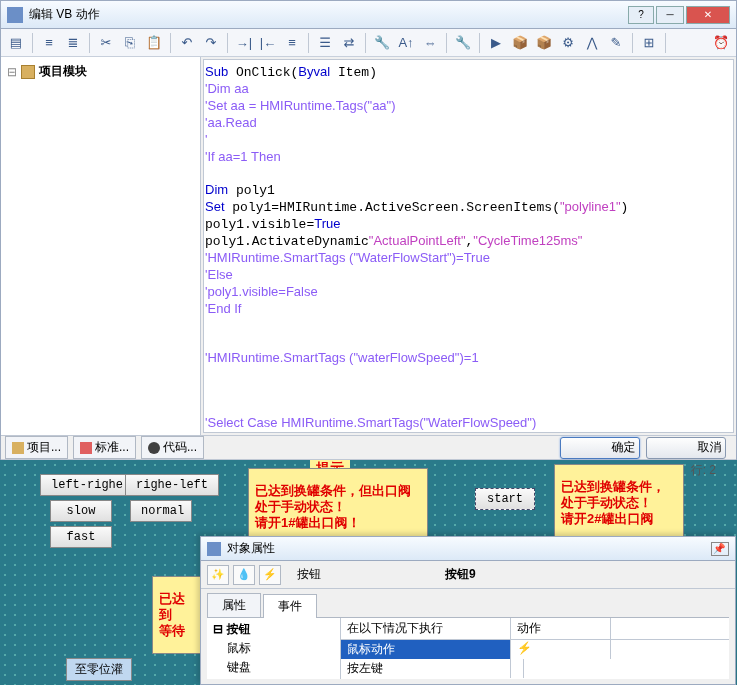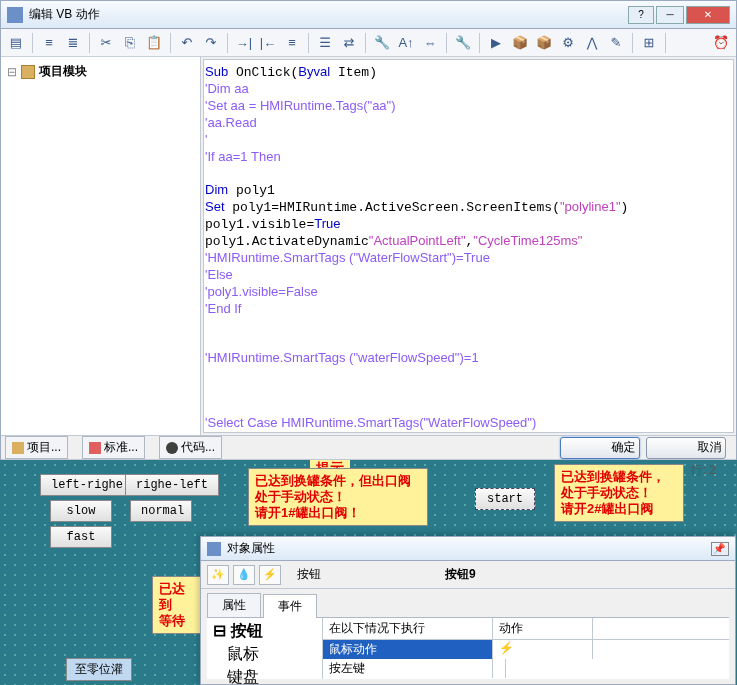--- a/index.html
+++ b/index.html
@@ -20,47 +20,47 @@
 
 .editor-body { display: flex; height: 378px; }
 .tree-panel { width: 200px; border-right: 1px solid #c0c8d4; background: #fff; padding: 4px; font-size: 12px; }
 .tree-item { display: flex; align-items: center; gap: 4px; padding: 2px; }
 .tree-ic { width: 14px; height: 14px; background: #d8b060; border: 1px solid #a88030; }
 .code-panel { flex: 1; background: #fff; border: 1px solid #c0c8d4; margin: 2px; padding: 4px 1px; font-family: "Courier New", monospace; font-size: 13px; line-height: 16px; overflow: auto; white-space: pre; }
 .kw { color: #0000cc; }
 .cm { color: #8b5cf6; }
 .st { color: #c040c0; }
 
-.bottom-tabs { height: 24px; display: flex; align-items: center; padding: 0 4px; gap: 14px; border-top: 1px solid #c0c8d4; }
+.bottom-tabs { height: 24px; display: flex; align-items: center; padding: 0 4px; gap: 5px; border-top: 1px solid #c0c8d4; }
 .btab { padding: 2px 6px; font-size: 12px; border: 1px solid #b0b8c4; background: #f2f4f8; cursor: pointer; display: flex; align-items: center; gap: 3px; }
 .btab-ic { width: 12px; height: 12px; }
 .dlg-btns { margin-left: auto; display: flex; gap: 6px; padding-right: 6px; }
 .dbtn { width: 80px; height: 22px; font-size: 12px; border: 1px solid #8898b0; background: linear-gradient(#fefefe,#e4e8ee); cursor: pointer; border-radius: 3px; padding-left: 47px; }
 .dbtn.primary { border: 1px solid #4a7ac0; box-shadow: 0 0 2px #6a9ae0; }
 .status { height: 20px; text-align: right; padding: 2px 20px; font-size: 12px; color: #555; border-top: 1px solid #c0c8d4; }
 
 
 .hmi-bg { position: absolute; top: 460px; left: 0; width: 737px; height: 225px; background: #2a7a8a; }
 .hmi-bg::before { content: ""; position: absolute; inset: 0; background-image: radial-gradient(#5aa 1px, transparent 1px); background-size: 10px 10px; }
 .hmi-btn { position: absolute; background: linear-gradient(#fafafa,#e0e0e0); border: 1px solid #888; font-family: "Courier New", monospace; font-size: 12px; padding: 3px 10px; cursor: pointer; }
-.yellow-box { position: absolute; background: #fff29a; border: 1px solid #888; font-size: 13px; color: #e00000; font-weight: bold; padding: 4px 6px; line-height: 16px; }
+.yellow-box { position: absolute; background: #fff29a; border: 1px solid #888; font-size: 13px; color: #e00000; font-weight: bold; padding: 14px 6px; line-height: 16px; }
 .tip-label { position: absolute; color: #e00000; font-weight: bold; font-size: 14px; background: #fff29a; padding: 0 6px; }
 .arrow-btn { position: absolute; background: #c0d8f0; border: 1px solid #888; font-size: 12px; padding: 2px 8px; }
 
 
 .props-window { position: absolute; top: 536px; left: 200px; width: 536px; height: 149px; background: #f0f0f0; border: 1px solid #9caac0; box-shadow: -2px -2px 6px rgba(0,0,0,0.2); }
 .props-title { height: 24px; background: linear-gradient(#f7fbff,#dce9f7); border-bottom: 1px solid #9caac0; display: flex; align-items: center; padding: 0 6px; font-size: 12px; }
 .props-tool { height: 28px; border-bottom: 1px solid #c0c8d4; display: flex; align-items: center; padding: 0 6px; gap: 4px; font-size: 12px; }
 .pt-ic { width: 22px; height: 20px; border: 1px solid #b0b8c4; background: #fafafa; display: inline-flex; align-items: center; justify-content: center; cursor: pointer; font-size: 11px; }
 .props-label { margin-left: 12px; }
 .props-tabs { display: flex; padding: 4px 6px 0; font-size: 12px; }
 .ptab { padding: 3px 14px; border: 1px solid #b0b8c4; background: #f2f4f8; cursor: pointer; margin-right: 2px; border-bottom: none; }
 .ptab.active { background: #fff; position: relative; top: 1px; }
 .props-body { display: flex; border-top: 1px solid #b0b8c4; margin: 0 6px; background: #fff; height: 62px; }
-.props-tree { width: 116px; border-right: 1px solid #c0c8d4; font-size: 16px; padding: 2px; }
+.props-tree { width: 134px; border-right: 1px solid #c0c8d4; font-size: 12px; padding: 2px; }
 .props-tree div { padding: 1px 4px; }
 .props-tree .bold { font-weight: bold; }
 .props-grid { flex: 1; font-size: 12px; }
 .pg-head { display: flex; border-bottom: 1px solid #c0c8d4; }
 .pg-head div { padding: 2px 6px; border-right: 1px solid #c0c8d4; }
 .pg-row { display: flex; }
 .pg-row div { padding: 1px 6px; border-right: 1px solid #c0c8d4; }
 .pg-sel { background: #2060c0; color: #fff; }
 </style>
 </head>

